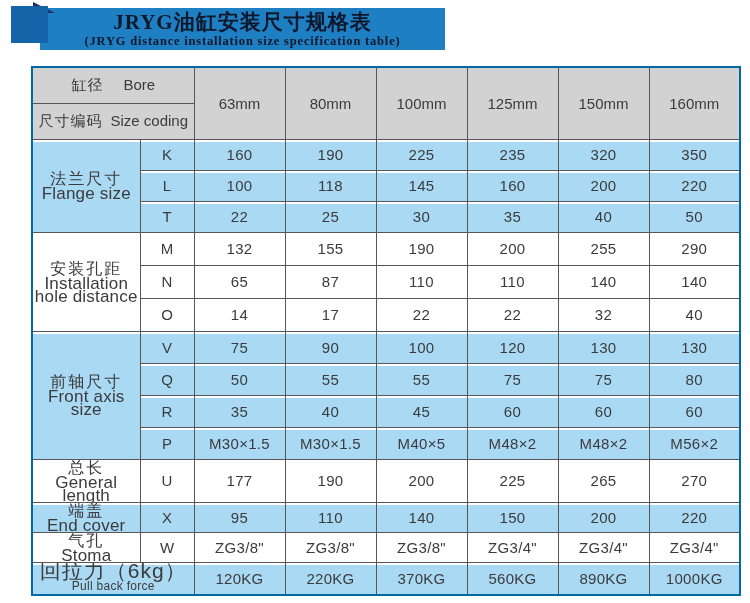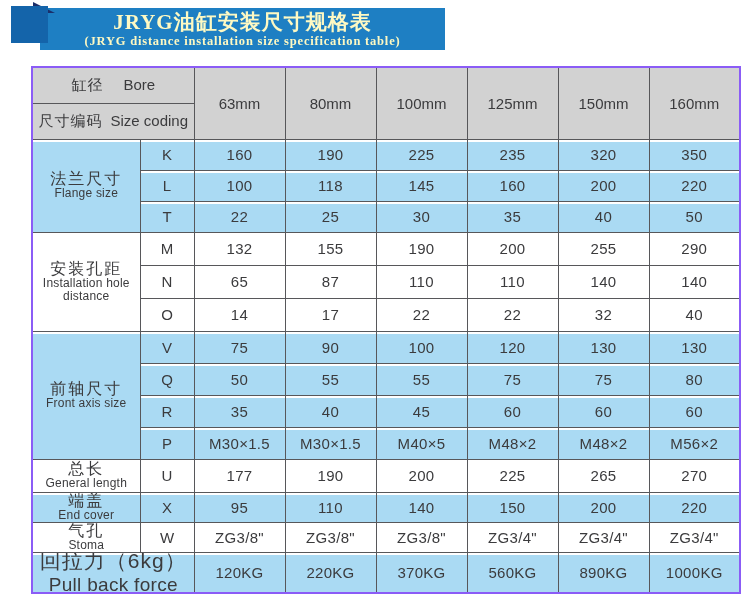--- a/index.html
+++ b/index.html
@@ -1,46 +1,46 @@
 <!DOCTYPE html>
 <html><head>
 <meta charset="utf-8">
 <style>
   html,body{margin:0;padding:0;background:#ffffff;}
   .page{position:relative;width:750px;height:603px;background:#ffffff;overflow:hidden;
         font-family:"Liberation Sans","DejaVu Sans",sans-serif;color:#3b3b3d;}
 
   
   .hdr-banner{position:absolute;left:40px;top:8px;width:405px;height:42px;background:#1e7fc3;
-              z-index:2;text-align:center;color:#fef9c3;
+              z-index:2;text-align:center;color:#0f172a;
               font-family:"Liberation Serif","DejaVu Serif",serif;font-weight:bold;}
   .hdr-title{font-size:21px;line-height:25px;margin-top:2px;letter-spacing:1px;}
   .hdr-sub{font-size:12.5px;line-height:13px;letter-spacing:0.8px;}
   .hdr-fold{position:absolute;left:33px;top:2px;width:22px;height:11px;background:#1b2e6a;
             clip-path:polygon(0 0,100% 100%,0 100%);z-index:3;}
   .hdr-square{position:absolute;left:11px;top:6px;width:37px;height:37px;background:#1464aa;z-index:4;}
 
   
   table.spec{position:absolute;left:31px;top:66px;width:708px;table-layout:fixed;
-             border-collapse:collapse;border:2px solid #8b5cf6;}
+             border-collapse:collapse;border:2px solid #0369a1;}
   table.spec td{border:1px solid #57575a;text-align:center;vertical-align:middle;
                 padding:0;font-size:15px;color:#3b3b3d;overflow:hidden;}
   tr.h36{height:36px;} tr.h31{height:31px;} tr.h33{height:33px;}
   tr.h32{height:32px;} tr.h30{height:30px;padding-left:40px;}
   tr.gray td{background:#d2d2d2;}
   tr.white td{background:#ffffff;}
   tr.blue td{background:#aadaf3;box-shadow:inset 0 2px 0 #ffffff;}
   td.corner{text-align:left;padding-left:17px;font-size:14px;}
   td.corner .zh{letter-spacing:1px;}
   td.corner .en-wide{margin-left:20px;}
   td.corner .en-near{margin-left:8px;}
   td.cat .zh{font-size:16px;letter-spacing:2px;line-height:16px;}
-  td.cat .en{font-size:12px;line-height:13px;letter-spacing:0.2px;}
+  td.cat .en{font-size:17px;line-height:13px;letter-spacing:0.2px;}
   td.cat.foot .zh{font-size:21px;letter-spacing:1px;line-height:16px;}
-  td.cat.foot .en{font-size:19px;line-height:15px;letter-spacing:0.3px;margin-top:8px;}
+  td.cat.foot .en{font-size:12px;line-height:15px;letter-spacing:0.3px;}
   td.key{font-size:15px;}
   td.val{font-size:14.5px;letter-spacing:0.3px;}
   td.bore{font-size:15px;}
 </style>
 </head>
 <body>
 
 <div class="page">
 
   <div class="hdr-fold"></div>

